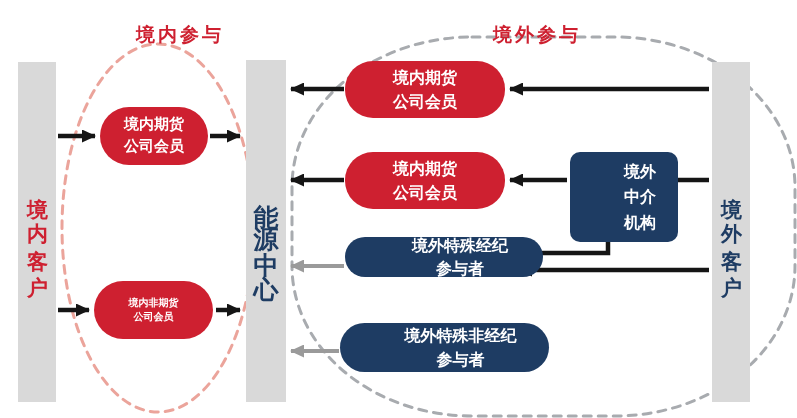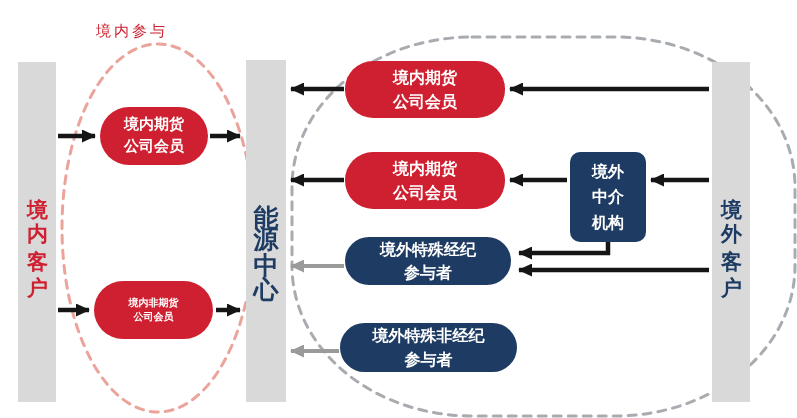--- a/index.html
+++ b/index.html
@@ -22,33 +22,33 @@
   .lane-center .vtext{font-size:25px;letter-spacing:24px;}
   .red-text{color:var(--red,#ce2030);}
   .navy-text{color:var(--navy,#1e3c63);}
 
   
   .node{
     position:absolute;display:flex;flex-direction:column;align-items:center;justify-content:center;
     color:#ffffff;font-weight:bold;text-align:center;line-height:1.45;
   }
   .node.red{background:var(--red,#ce2030);}
-  .node.navy{background:var(--navy,#1e3c63);}
+  .node.navy{background:var(--navy,#1e3c63);padding-left:32px;}
   .n-l1{left:100px;top:107px;width:108px;height:58px;border-radius:29px;font-size:15px;}
   .n-l2{left:94px;top:281px;width:119px;height:58px;border-radius:29px;font-size:10px;}
   .n-r1{left:345px;top:61px;width:160px;height:57px;border-radius:28px;font-size:16px;}
   .n-r2{left:345px;top:152px;width:160px;height:57px;border-radius:28px;font-size:16px;}
-  .n-r3{left:345px;top:237px;width:166px;height:48px;border-radius:29px;font-size:16px;}
+  .n-r3{left:345px;top:237px;width:166px;height:40px;border-radius:29px;font-size:16px;}
   .n-r4{left:340px;top:323px;width:177px;height:49px;border-radius:30px;font-size:16px;}
   .n-int{left:570px;top:152px;width:76px;height:90px;border-radius:10px;font-size:16px;line-height:1.6;}
 
   
   .group-label{
-    position:absolute;font-size:15px;font-weight:normal;letter-spacing:3px;
-    color:var(--red,#ce2030);text-align:left;
+    position:absolute;font-size:19px;font-weight:bold;letter-spacing:3px;
+    color:var(--red,#ce2030);text-align:right;
   }
   .gl-domestic{left:96px;top:22px;width:128px;}
   .gl-overseas{left:453px;top:22px;width:128px;}
 
   
   .dash-pink{stroke:var(--dash-pink,#eba49b);}
   .dash-gray{stroke:var(--dash-gray,#a8abaf);}
   .arrow-b{stroke:var(--arrow-black,#151515);}
   .arrow-g{stroke:var(--arrow-gray,#9a9a9a);}
 </style>
@@ -90,20 +90,21 @@
     <span class="vtext red-text">境内客户</span>
   </div>
   <div class="lane lane-center">
     <span class="vtext navy-text">能源中心</span>
   </div>
   <div class="lane lane-right">
     <span class="vtext navy-text">境外客户</span>
   </div>
 
   <div class="group-label gl-domestic">境内参与</div>
+  <div class="group-label gl-overseas">境外参与</div>
 
   <div class="node red n-l1">
     <span>境内期货</span>
     <span>公司会员</span>
   </div>
   <div class="node red n-l2">
     <span>境内非期货</span>
     <span>公司会员</span>
   </div>
   <div class="node red n-r1">

